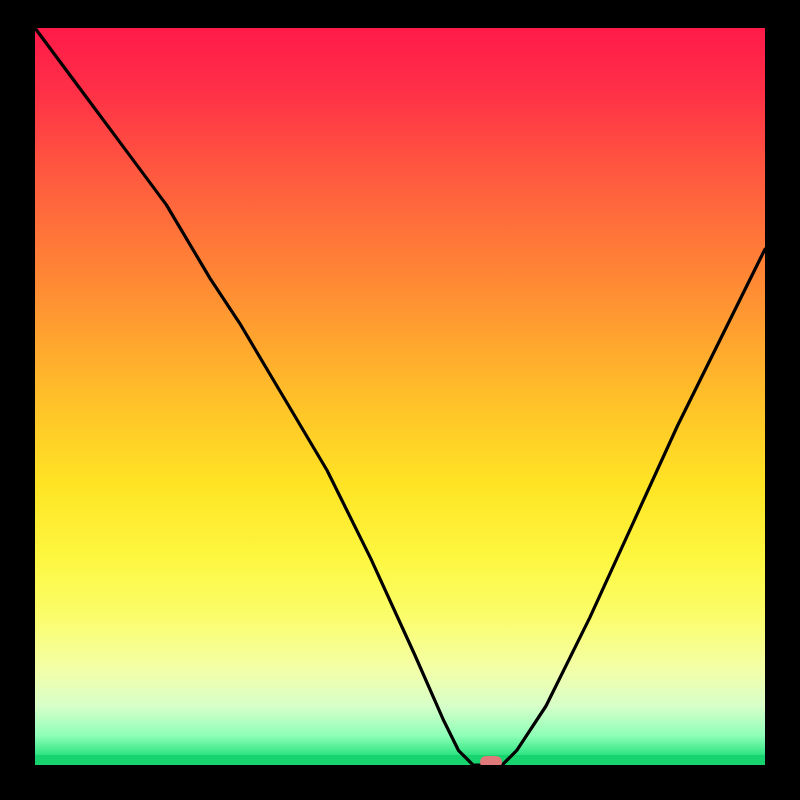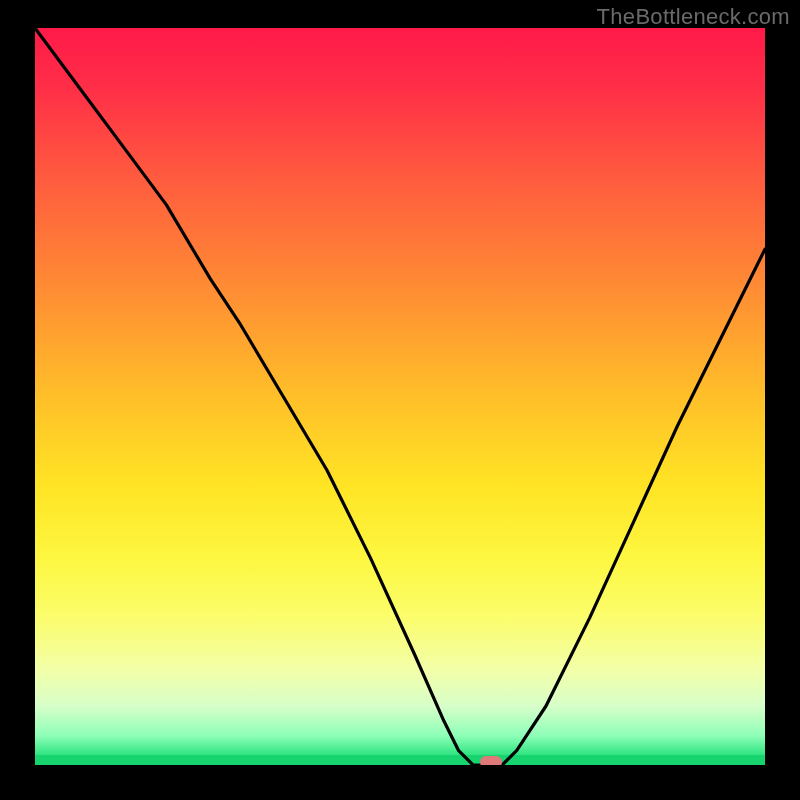--- a/index.html
+++ b/index.html
@@ -76,21 +76,20 @@
     background: #e07a7a;
     border-radius: 6px;
     z-index: 3;
     transform: translate(-50%, -50%);
   }
 </style>
 </head>
 <body>
 
 <div class="frame">
-  <div class="watermark">TheBottleneck.com</div>
 
   <div class="plot">
     <div class="gradient"></div>
     <div class="baseline"></div>
     <svg class="curve" viewBox="0 0 730 737" preserveAspectRatio="none">
       <path id="curve-path" fill="none" stroke="#000" stroke-width="3.2" stroke-linejoin="round" stroke-linecap="round" d="M0.0 0.0 L43.8 59.0 L87.6 117.9 L131.4 176.9 L175.2 250.6 L204.4 294.8 L248.2 368.5 L292.0 442.2 L335.8 530.6 L379.6 626.5 L408.8 692.8 L423.4 722.3 L438.0 737.0 L452.6 737.0 L467.2 737.0 L481.8 722.3 L511.0 678.0 L554.8 589.6 L598.6 493.8 L642.4 398.0 L686.2 309.5 L730.0 221.1"></path>
     </svg>
     <div id="marker" class="marker" style="left: 456.25px; top: 734px;"></div>
   </div>
 </div>

